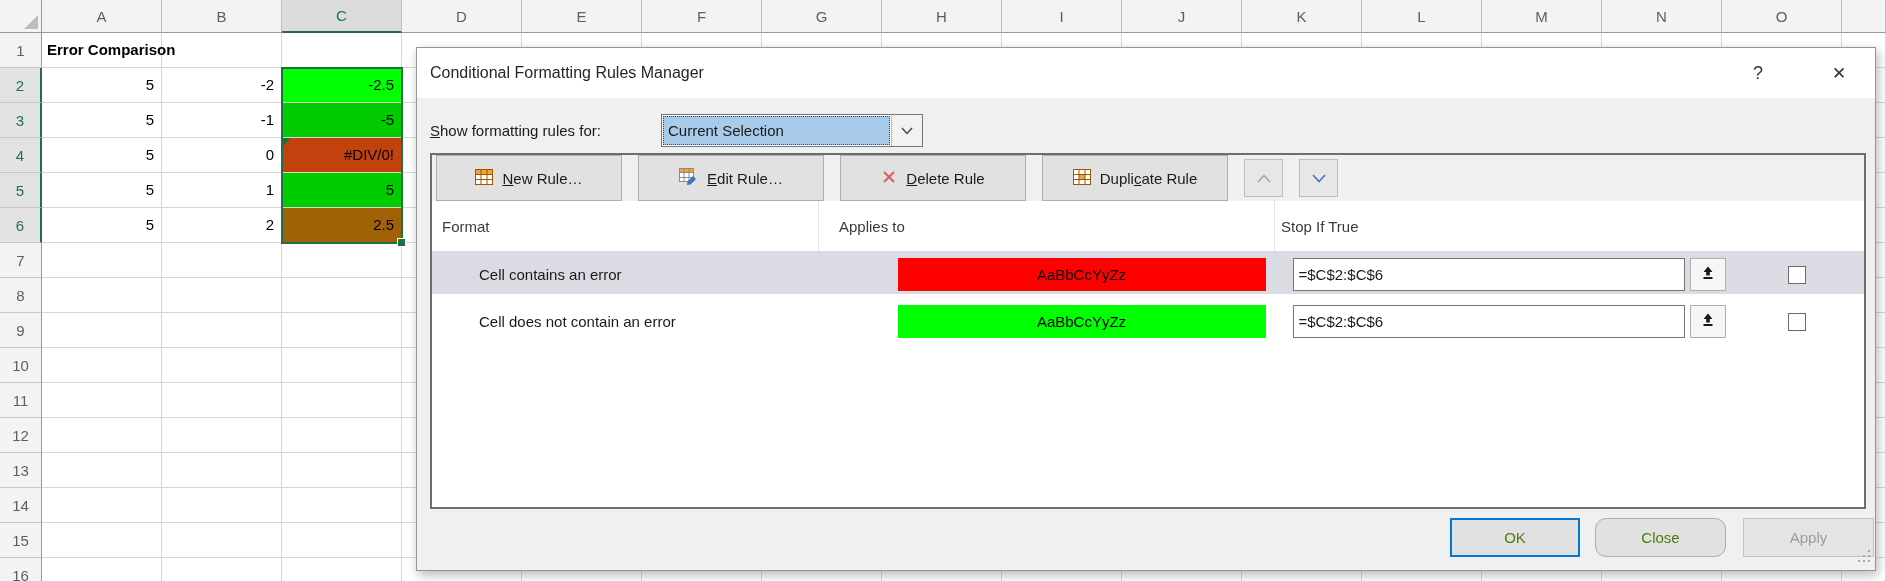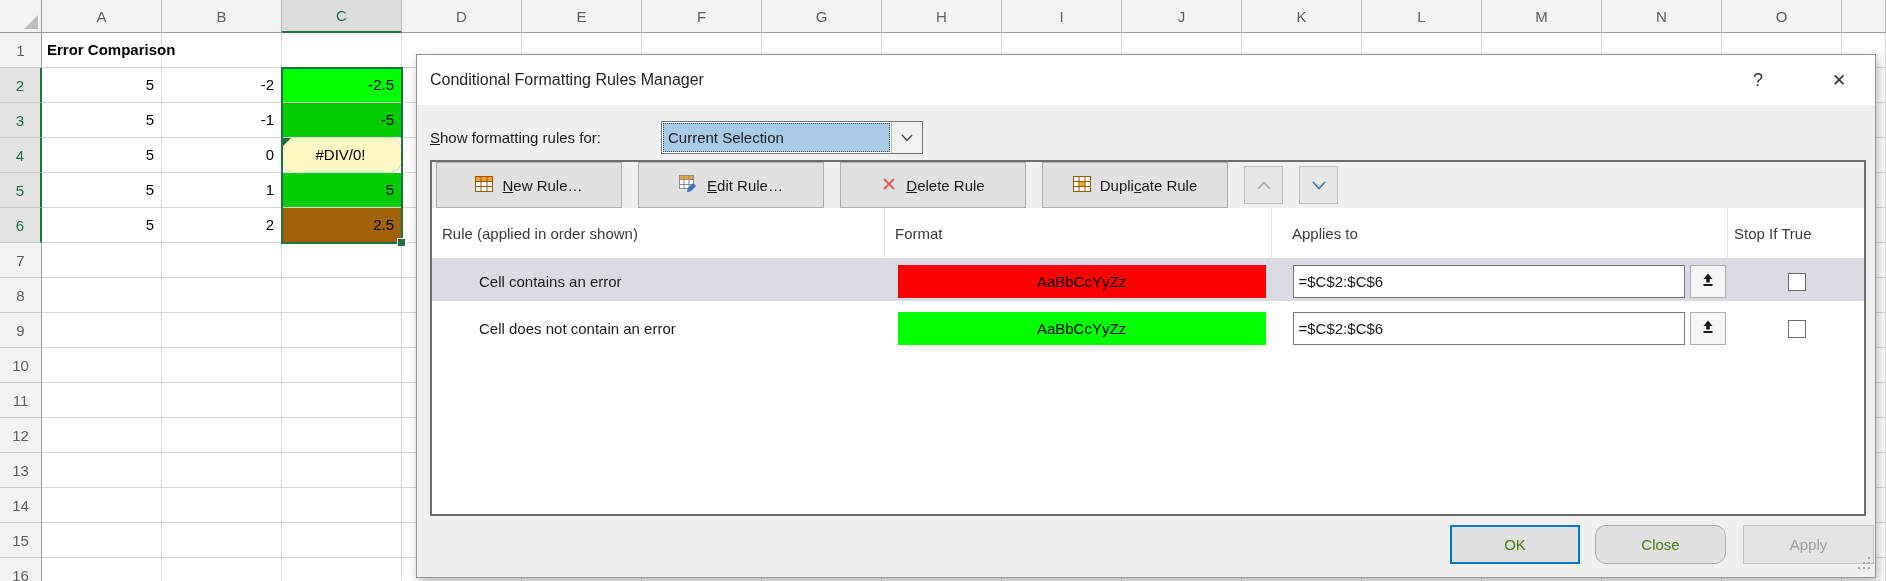--- a/index.html
+++ b/index.html
@@ -26,21 +26,21 @@
   .err-tri{position:absolute;left:0;top:0;width:0;height:0;
            border-top:9px solid #1C6B43;border-right:9px solid transparent;}
 
   
   #selbox{position:absolute;left:281px;top:67px;width:122px;height:177px;
           border:2px solid #1E7145;box-sizing:border-box;pointer-events:none;z-index:3;}
   #fillhandle{position:absolute;right:-5px;bottom:-5px;width:7px;height:7px;
               background:#1E7145;border:1px solid #fff;pointer-events:auto;}
 
   
-  .dlg{position:absolute;left:416px;top:54px;width:1460px;height:524px;background:#F0F0F0;
+  .dlg{position:absolute;left:416px;top:47px;width:1460px;height:524px;background:#F0F0F0;
        border:1px solid #969696;box-shadow:2px 4px 10px rgba(0,0,0,.28);font-size:15px;color:#1a1a1a;z-index:10;box-sizing:border-box;}
   .dlg-title{height:50px;background:#fff;display:flex;align-items:center;padding-left:13px;font-size:16px;color:#262626;}
   .tb-btn{position:absolute;top:10px;width:32px;height:30px;display:flex;align-items:center;justify-content:center;
           font-size:18px;color:#333;background:transparent;border:none;cursor:default;font-family:inherit;}
   .help-btn{left:1325px;}
   .close-btn{left:1406px;font-size:17px;}
 
   .scope-label{position:absolute;left:13px;top:66px;height:33px;line-height:33px;}
   .combo{position:absolute;left:244px;top:66px;width:262px;height:33px;background:#fff;
          border:1px solid #767676;display:flex;box-sizing:border-box;}
@@ -155,21 +155,21 @@
       <div class="cell"></div>
       <div class="cell"></div>
       <div class="cell"></div>
       <div class="cell"></div>
       <div class="cell"></div>
       <div class="cell"></div>
       <div class="cell"></div>
       <div class="rh sel">4</div>
       <div class="cell has" style="text-align: right;">5</div>
       <div class="cell has" style="text-align: right;">0</div>
-      <div class="cell has" style="text-align: center; background: #fef9c3; border-radius: 12px;">#DIV/0!<span class="err-tri"></span></div>
+      <div class="cell has" style="background: #c2410c;">#DIV/0!<span class="err-tri"></span></div>
       <div class="cell"></div>
       <div class="cell"></div>
       <div class="cell"></div>
       <div class="cell"></div>
       <div class="cell"></div>
       <div class="cell"></div>
       <div class="cell"></div>
       <div class="cell"></div>
       <div class="cell"></div>
       <div class="cell"></div>
@@ -469,21 +469,20 @@
         <button class="sqbtn">
           <span>
             <svg width="14" height="9" viewBox="0 0 14 9">
                 <path d="M1 1 L7 7.5 L13 1" fill="none" stroke="#3F77BB" stroke-width="1.6"></path>
               </svg>
           </span>
         </button>
       </div>
 
       <div class="lhead">
-        <div class="lh1">Rule (applied in order shown)</div>
         <div class="lh2">Format</div>
         <div class="lh3">Applies to</div>
         <div class="lh4">Stop If True</div>
       </div>
 
       <div class="rrow sel">
         <div class="rname">Cell contains an error</div>
         <div class="rfmt">
           <div class="swatch" style="background: rgb(255, 0, 0);">AaBbCcYyZz</div>
         </div>

